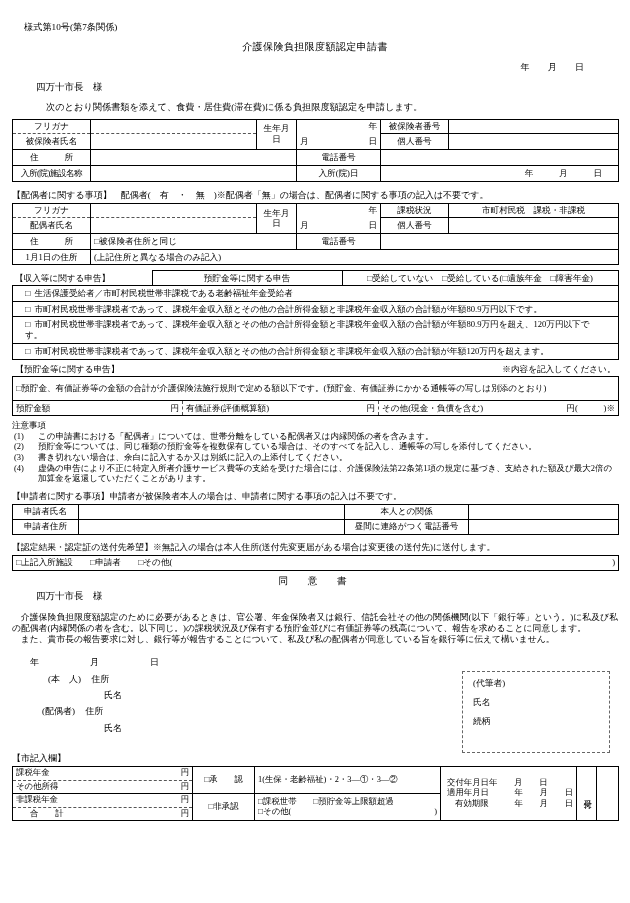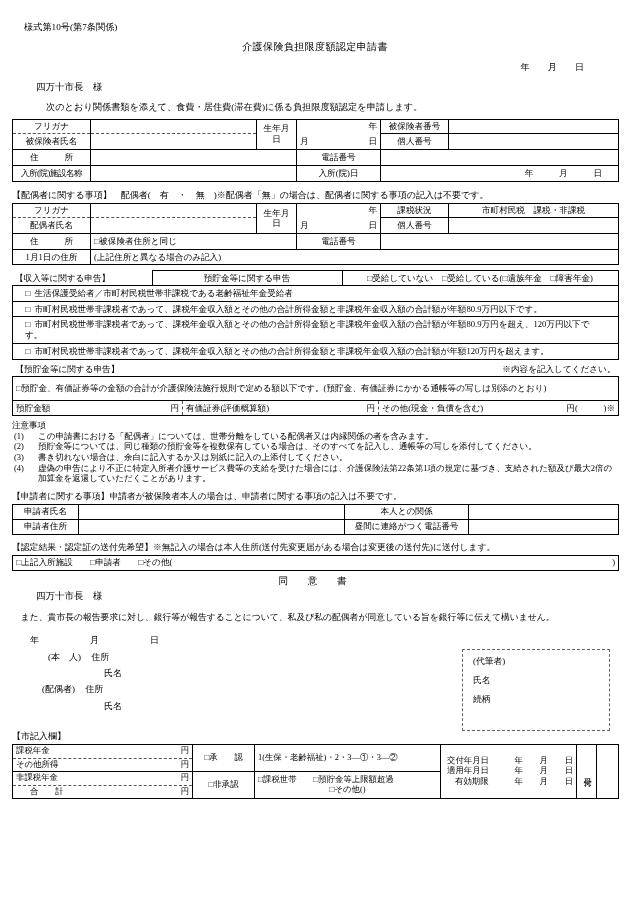--- a/index.html
+++ b/index.html
@@ -330,20 +330,21 @@
             </td>
           </tr>
   </tbody>
       </table>
   </div>
 
   <div class="consent-title">同　意　書</div>
   <div class="mayor" style="margin-top:4px">四万十市長　様</div>
 
   <div class="consent-body">
+    <p>介護保険負担限度額認定のために必要があるときは、官公署、年金保険者又は銀行、信託会社その他の関係機関(以下「銀行等」という。)に私及び私の配偶者(内縁関係の者を含む。以下同じ。)の課税状況及び保有する預貯金並びに有価証券等の残高について、報告を求めることに同意します。</p>
     <p>また、貴市長の報告要求に対し、銀行等が報告することについて、私及び私の配偶者が同意している旨を銀行等に伝えて構いません。</p>
   </div>
 
   <div class="sig">
     <div class="daterow">年　　　月　　　日</div>
     <div class="line">
       <span class="lbl" style="margin-left:18px">(本　人)</span>
       <span style="margin-left:8px">住所</span>
     </div>
     <div class="line">
@@ -379,21 +380,21 @@
           <tr>
       <td class="dashed-b" style="height:13px">
         <span class="spread" style="display:flex">
           <span>課税年金</span>
           <span>円</span>
         </span>
             </td>
       <td class="c" rowspan="2">□承　　認</td>
       <td rowspan="2">1(生保・老齢福祉)・2・3—①・3—②</td>
       <td rowspan="4" style="padding-left:6px">
-        <div style="display:flex; justify-content:space-between">
+        <div style="display:flex; justify-content:flex-start">
           <span>交付年月日</span>
           <span>年　　月　　日</span>
         </div>
         <div style="display:flex; justify-content:space-between">
           <span>適用年月日</span>
           <span>年　　月　　日</span>
         </div>
         <div style="display:flex; justify-content:space-between">
           <span style="margin-left:8px">有効期限</span>
           <span>年　　月　　日</span>
@@ -415,21 +416,21 @@
     <tr>
       <td class="dashed-b" style="height:13px">
         <span class="spread" style="display:flex">
           <span>非課税年金</span>
           <span>円</span>
         </span>
             </td>
       <td class="c" rowspan="2">□非承認</td>
       <td rowspan="2">
         <div>□課税世帯　　□預貯金等上限額超過</div>
-        <div style="display:flex; justify-content:center">
+        <div style="display:flex; justify-content:space-between">
           <span>□その他(</span>
           <span>)</span>
         </div>
       </td>
     </tr>
     <tr>
       <td class="dashed-t" style="height:13px">
         <span class="spread" style="display:flex">
           <span style="margin-left:14px">合　　計</span>
           <span>円</span>

